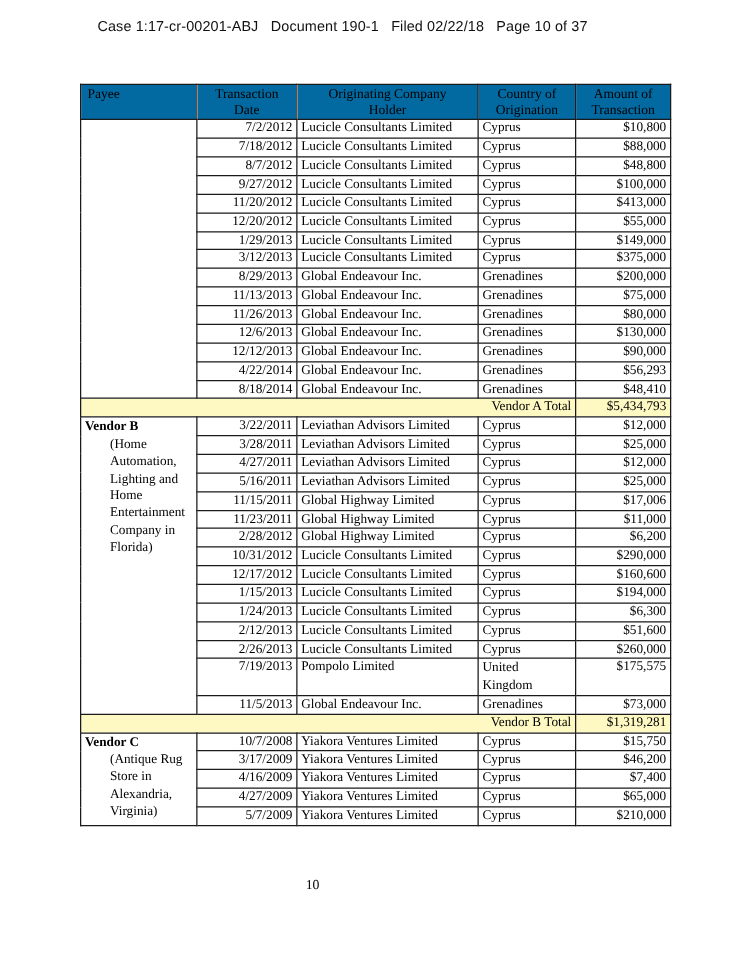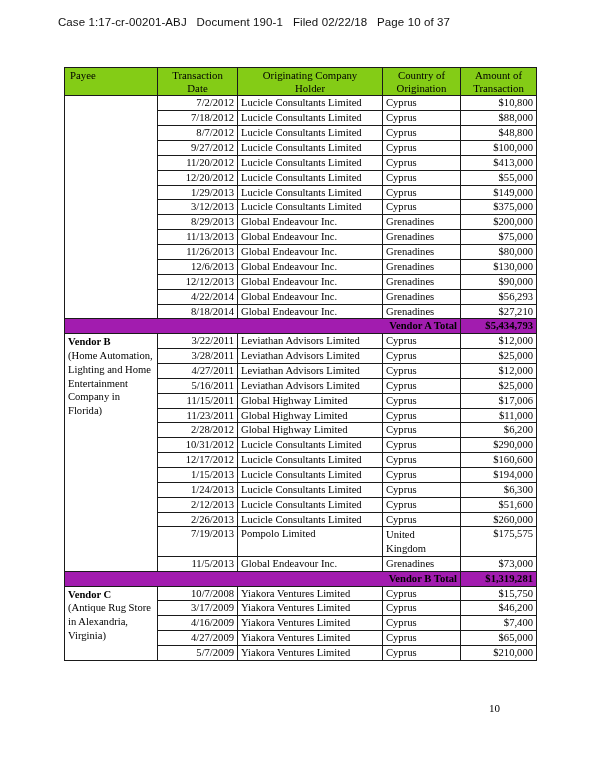--- a/index.html
+++ b/index.html
@@ -20,20 +20,21 @@
     position: absolute;
     top: 16px;
     left: 0;
     width: 508px;
     text-align: center;
     font-family: "Liberation Sans", sans-serif;
     font-size: 11.5px;
     letter-spacing: 0.1px;
     white-space: pre;
     color: #111;
+    padding-left: 20px;
   }
 
   #table-wrap {
     position: absolute;
     left: 64px;
     top: 67px;
     width: 472px;
   }
 
   table.ledger {
@@ -53,21 +54,21 @@
   }
 
   
   col.c-payee   { width: 93px; }
   col.c-date    { width: 80px; }
   col.c-holder  { width: 145px; }
   col.c-country { width: 78px; }
   col.c-amount  { width: 76px; }
 
   thead th {
-    background: #84cc16;
+    background: #0369a1;
     text-align: center;
     font-weight: bold;
     vertical-align: middle;
     padding: 2px 3px;
     line-height: 1.18;
     font-size: 10.8px;
   }
   thead th.h-payee {
     text-align: left;
     padding-left: 5px;
@@ -83,45 +84,46 @@
     padding: 2px 4px 2px 5px;
     line-height: 1.30;
     vertical-align: top;
   }
   td.payee-cell .vname {
     font-weight: bold;
     display: block;
   }
   td.payee-cell .vdesc {
     display: block;
+    margin-left: 20px;
   }
 
   tr.total-row td {
-    background: #a21caf;
-    font-weight: bold;
+    background: #fef9c3;
+    font-weight: normal;
   }
   td.total-label {
     text-align: right;
     padding-right: 5px;
   }
   td.total-value {
     text-align: right;
     padding-right: 4px;
     white-space: nowrap;
   }
 
   td.tall-row { height: 26px; vertical-align: middle; }
   td.tall-row.country { vertical-align: middle; line-height: 1.25; }
 
   #page-number {
     position: absolute;
     left: 0;
     top: 702px;
     width: 500px;
-    text-align: right;
+    text-align: center;
     font-size: 11px;
     font-family: "Liberation Serif", serif;
   }
 </style>
 </head>
 <body>
 
 <div id="case-header">Case 1:17-cr-00201-ABJ   Document 190-1   Filed 02/22/18   Page 10 of 37</div>
 
 <div id="table-wrap">
@@ -237,21 +239,21 @@
         <tr>
           <td class="date">4/22/2014</td>
           <td class="holder">Global Endeavour Inc.</td>
           <td class="country">Grenadines</td>
           <td class="amount">$56,293</td>
         </tr>
         <tr>
           <td class="date">8/18/2014</td>
           <td class="holder">Global Endeavour Inc.</td>
           <td class="country">Grenadines</td>
-          <td class="amount">$27,210</td>
+          <td class="amount">$48,410</td>
         </tr>
         <tr class="total-row">
           <td class="total-label" colspan="4">Vendor A Total</td>
           <td class="total-value">$5,434,793</td>
         </tr>
         <tr>
           <td class="payee-cell" rowspan="15">
             <span class="vname">Vendor B</span>
             <span class="vdesc">(Home Automation, Lighting and Home Entertainment Company in Florida)</span>
           </td>

